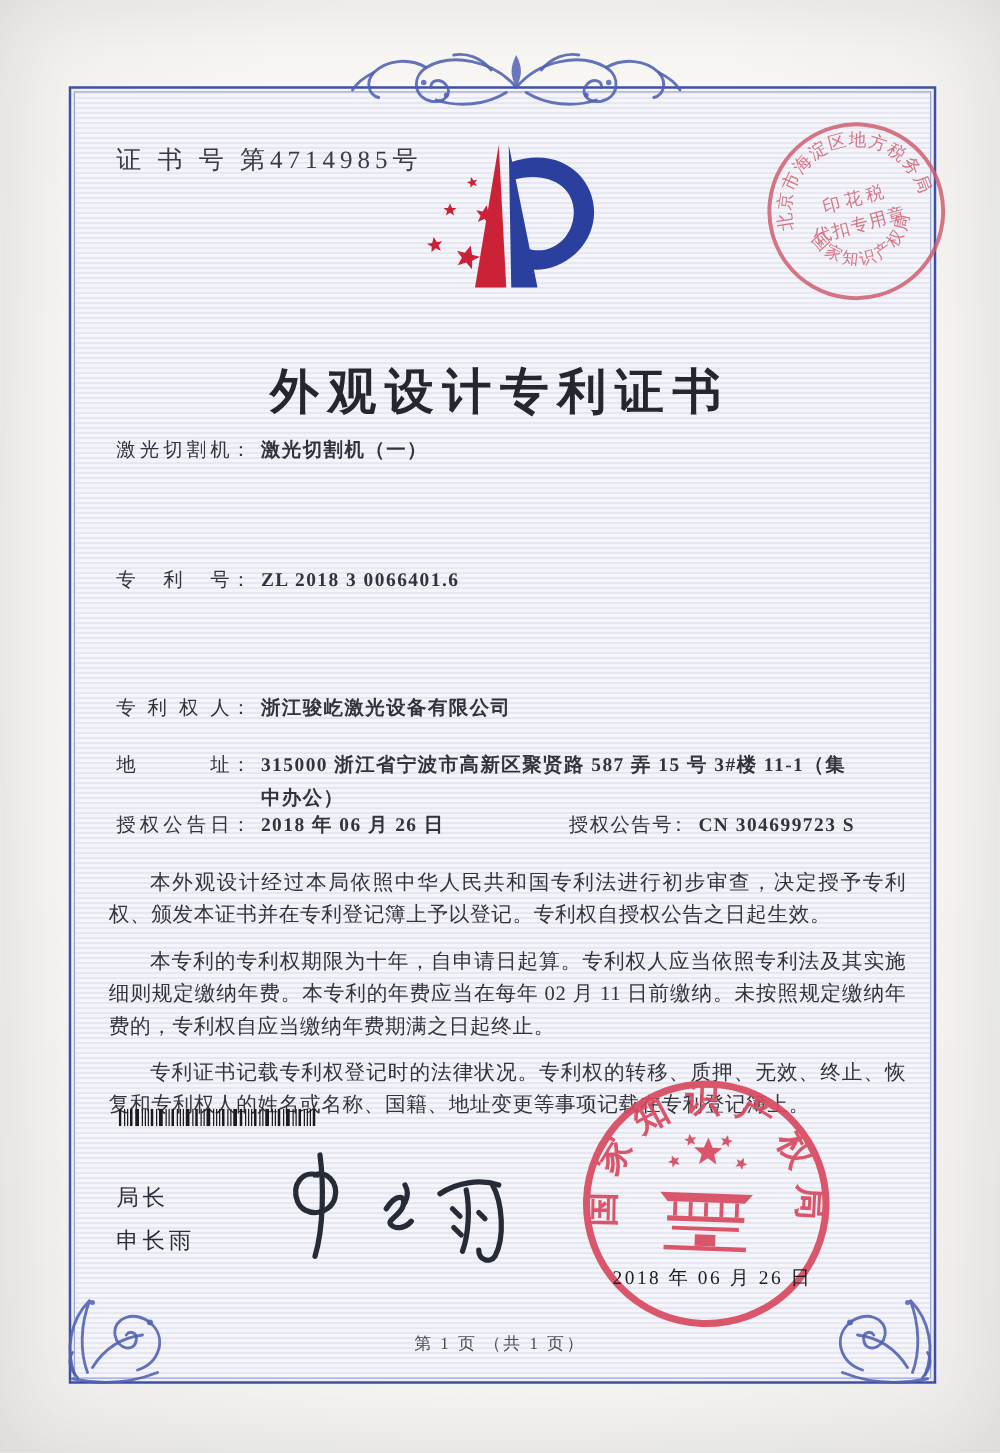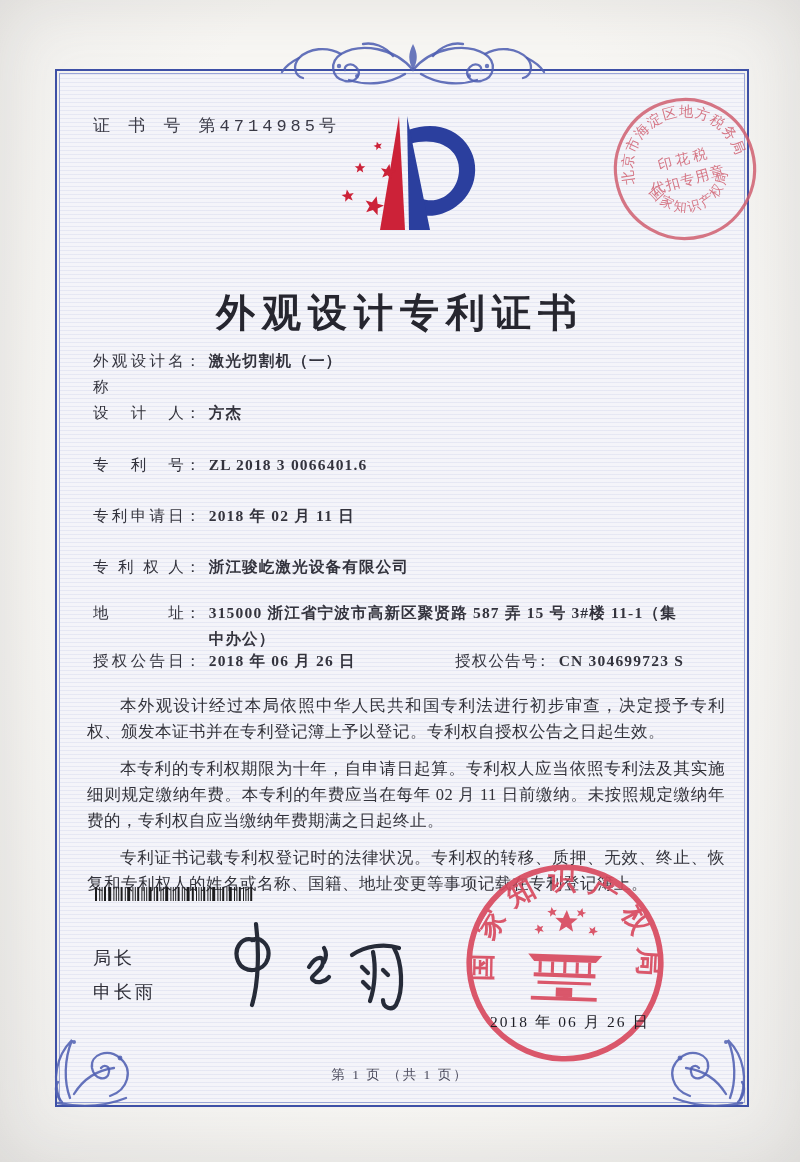--- a/index.html
+++ b/index.html
@@ -10,21 +10,21 @@
     font-family:"Liberation Serif","DejaVu Serif",serif;color:#33333d;
   }
   .frame{position:absolute;left:55px;top:69px;width:690px;height:1034px;border:2px solid var(--frame-blue);}
   .frame-inner{
     position:absolute;inset:2px;border:1px solid #9aa5d8;background-color:#f4f4f9;
     background-image:repeating-linear-gradient(to bottom, rgba(125,138,205,.12) 0px, rgba(125,138,205,.12) 1px, rgba(0,0,0,0) 1px, rgba(0,0,0,0) 4px);
   }
   .orn{position:absolute;z-index:3;}
   .orn path{fill:none;stroke:#5060b2;stroke-width:2.3;stroke-linecap:round;opacity:.88;}
   .orn .fl{fill:#5060b2;stroke:none;opacity:.85;}
-  .cert-no{position:absolute;left:93px;top:114px;font-size:17px;letter-spacing:4px;color:#3a3a46;z-index:4;font-family:Liberation Mono, monospace;}
+  .cert-no{position:absolute;left:93px;top:114px;font-size:20px;letter-spacing:4px;color:#3a3a46;z-index:4;}
   .logo{position:absolute;left:322px;top:110px;width:160px;height:128px;z-index:4;}
   .tax-stamp{position:absolute;left:606px;top:90px;width:158px;height:158px;transform:rotate(-15deg);opacity:.82;z-index:5;}
   .tax-stamp text{fill:var(--stamp-red);font-family:"Liberation Serif","DejaVu Serif",serif;}
   .title{position:absolute;left:48px;width:704px;top:242px;text-align:center;font-size:39px;font-weight:700;letter-spacing:7px;color:#26262f;z-index:4;margin-top:44px;}
   .row{position:absolute;left:93px;font-size:15.5px;letter-spacing:1.2px;color:#33333d;z-index:4;line-height:26px;}
   .lab{display:inline-block;width:92px;text-align:justify;text-align-last:justify;vertical-align:top;}
   .colon{display:inline-block;vertical-align:top;}
   .val{display:inline-block;vertical-align:top;margin-left:7px;font-weight:bold;}
   .val.wrap{width:470px;}
   .pair2{position:absolute;left:362px;top:0;white-space:nowrap;}
@@ -111,30 +111,24 @@
     <text font-size="12.5" letter-spacing="2">
       <textPath href="#taxArcBottom" startOffset="50%" text-anchor="middle">国家知识产权局</textPath>
     </text>
     <text x="75" y="70" text-anchor="middle" font-size="13.5">印 花 税</text>
     <text x="75" y="90" text-anchor="middle" font-size="13.5" letter-spacing="1">代扣专用章</text>
   </svg>
 
   <div class="title">外观设计专利证书</div>
 
   <div class="row" style="top:348px">
-    <span class="lab">外观设计名称</span><span class="colon">：</span><span class="val">激光切割机（一）</span>
-  </div>
-  <div class="row" style="top:400px">
-    <span class="lab">设计人</span><span class="colon">：</span><span class="val">方杰</span>
+    <span class="lab">激光切割机</span><span class="colon">：</span><span class="val">激光切割机（一）</span>
   </div>
   <div class="row" style="top:452px">
     <span class="lab">专利号</span><span class="colon">：</span><span class="val">ZL 2018 3 0066401.6</span>
-  </div>
-  <div class="row" style="top:503px">
-    <span class="lab">专利申请日</span><span class="colon">：</span><span class="val">2018 年 02 月 11 日</span>
   </div>
   <div class="row" style="top:554px">
     <span class="lab">专利权人</span><span class="colon">：</span><span class="val">浙江骏屹激光设备有限公司</span>
   </div>
   <div class="row" style="top:600px">
     <span class="lab">地址</span><span class="colon">：</span><span class="val wrap">315000 浙江省宁波市高新区聚贤路 587 弄 15 号 3#楼 11-1（集中办公）</span>
   </div>
   <div class="row" style="top:648px;width:640px">
     <span class="lab">授权公告日</span><span class="colon">：</span><span class="val">2018 年 06 月 26 日</span>
     <span class="pair2"><span class="lab">授权公告号</span><span class="colon">：</span><span class="val">CN 304699723 S</span></span>

